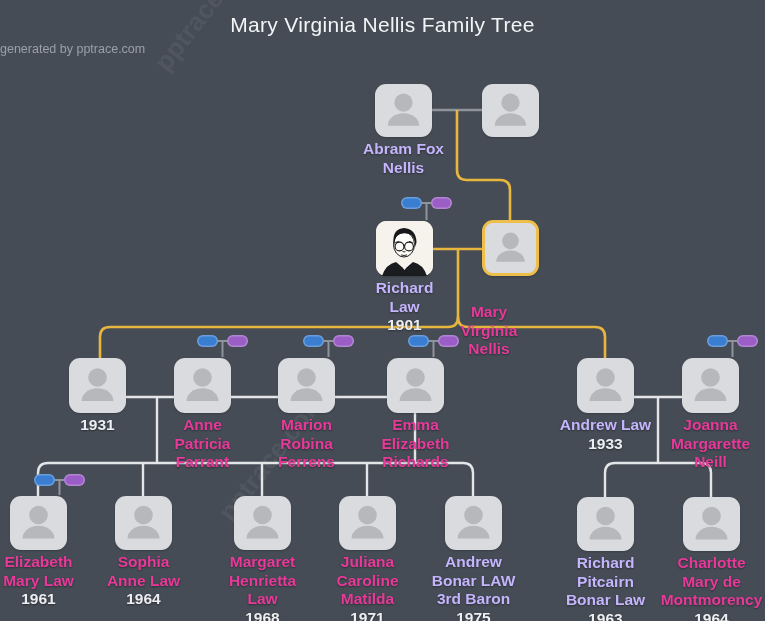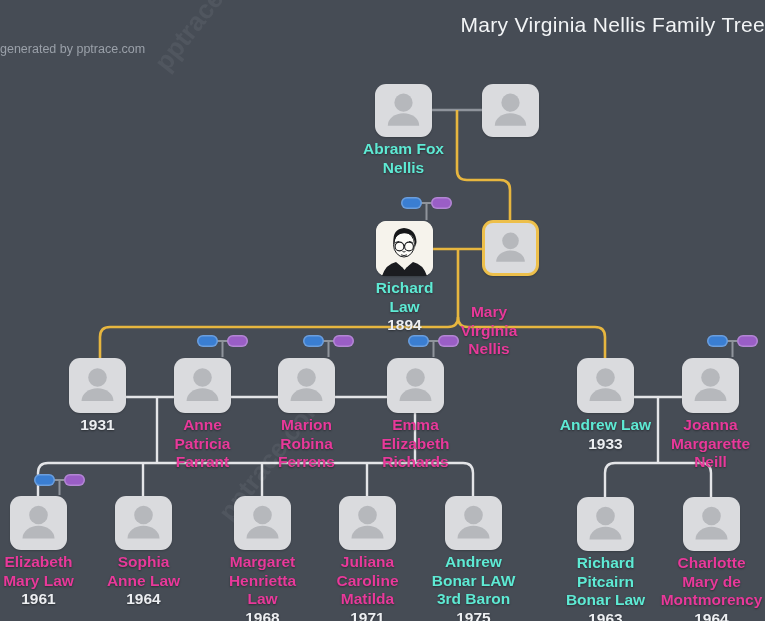--- a/index.html
+++ b/index.html
@@ -1,32 +1,32 @@
 <!DOCTYPE html>
 <html><head>
 <meta charset="utf-8">
 <style>
   html,body{margin:0;padding:0;background:#464c55;}
   .stage{position:relative;width:765px;height:621px;background:#464c55;overflow:hidden;
          font-family:"Liberation Sans",sans-serif;}
-  .title{position:absolute;top:13px;left:0;width:100%;text-align:right;color:#f2f4f6;
+  .title{position:absolute;top:13px;left:0;width:100%;text-align:center;color:#f2f4f6;
          font-size:21px;font-weight:500;letter-spacing:.3px;}
   .subtitle{position:absolute;top:42px;left:0;width:100%;color:#9aa0a9;
          font-size:12.5px;font-weight:400;}
   .wm{position:absolute;color:rgba(255,255,255,.06);font-size:26px;font-weight:700;
       transform:rotate(-52deg);transform-origin:left top;white-space:nowrap;pointer-events:none;}
   svg.wires{position:absolute;left:0;top:0;}
   .box{position:absolute;width:57px;border-radius:11px;background:#dadbde;box-sizing:border-box;
        box-shadow:0 1px 2px rgba(0,0,0,.20);}
   .box.photo{background:#f6f3ec;}
   .box.hl{border:3px solid #edbf4a;}
   .box svg{display:block;width:100%;height:100%;}
   .label{position:absolute;width:132px;text-align:center;font-weight:700;font-size:15.5px;
          line-height:18.5px;text-shadow:0 1px 2px rgba(0,0,0,.40);}
-  .name.male{color:#5eead4;}
+  .name.male{color:#c4b5fd;}
   .name.female{color:#e8399a;}
   .year{color:#eceef1;font-weight:700;}
   .pillpair{position:absolute;width:51px;height:12px;}
   .pill{position:absolute;top:0;width:21px;height:12px;border-radius:6px;
         box-shadow:inset 0 0 0 1.5px rgba(255,255,255,.25);}
   .pill.b{left:0;background:#3a7ed2;}
   .pill.p{left:30px;background:#9a5ec6;}
 </style>
 </head>
 <body>
@@ -107,21 +107,21 @@
           <circle cx="33" cy="25.5" r="4.4" fill="none" stroke="#1a1b1d" stroke-width="1.1"></circle>
           <path d="M27.9 24.5 h1.2 M19.2 21.5 l4 -1 M33 20.5 l3.6 1" stroke="#1a1b1d" stroke-width="1" fill="none"></path>
           <path d="M25 33.8 Q28 35.4 31 33.8 M26.5 30.5 q1.5 1 3 0" stroke="#1a1b1d" stroke-width="0.9" fill="none"></path>
         </svg>
       </div>
       <div class="label" style="left: 338.5px; top: 279px;">
         <div class="name male">
           <div>Richard</div>
           <div>Law</div>
         </div>
-        <div class="year">1894</div>
+        <div class="year">1901</div>
       </div>
       <div class="box hl" style="left: 482px; top: 220px; height: 56px;">
         <svg viewBox="0 0 57 54" preserveAspectRatio="xMidYMid meet">
           <circle cx="28.5" cy="19" r="9.3" fill="#b6b8bc"></circle>
           <path d="M12.5 42.5 a16 12.8 0 0 1 32 0 Z" fill="#b6b8bc"></path>
         </svg>
       </div>
       <div class="label" style="left: 423px; top: 279px; margin-top: 24px;">
         <div class="name female">
           <div>Mary</div>

